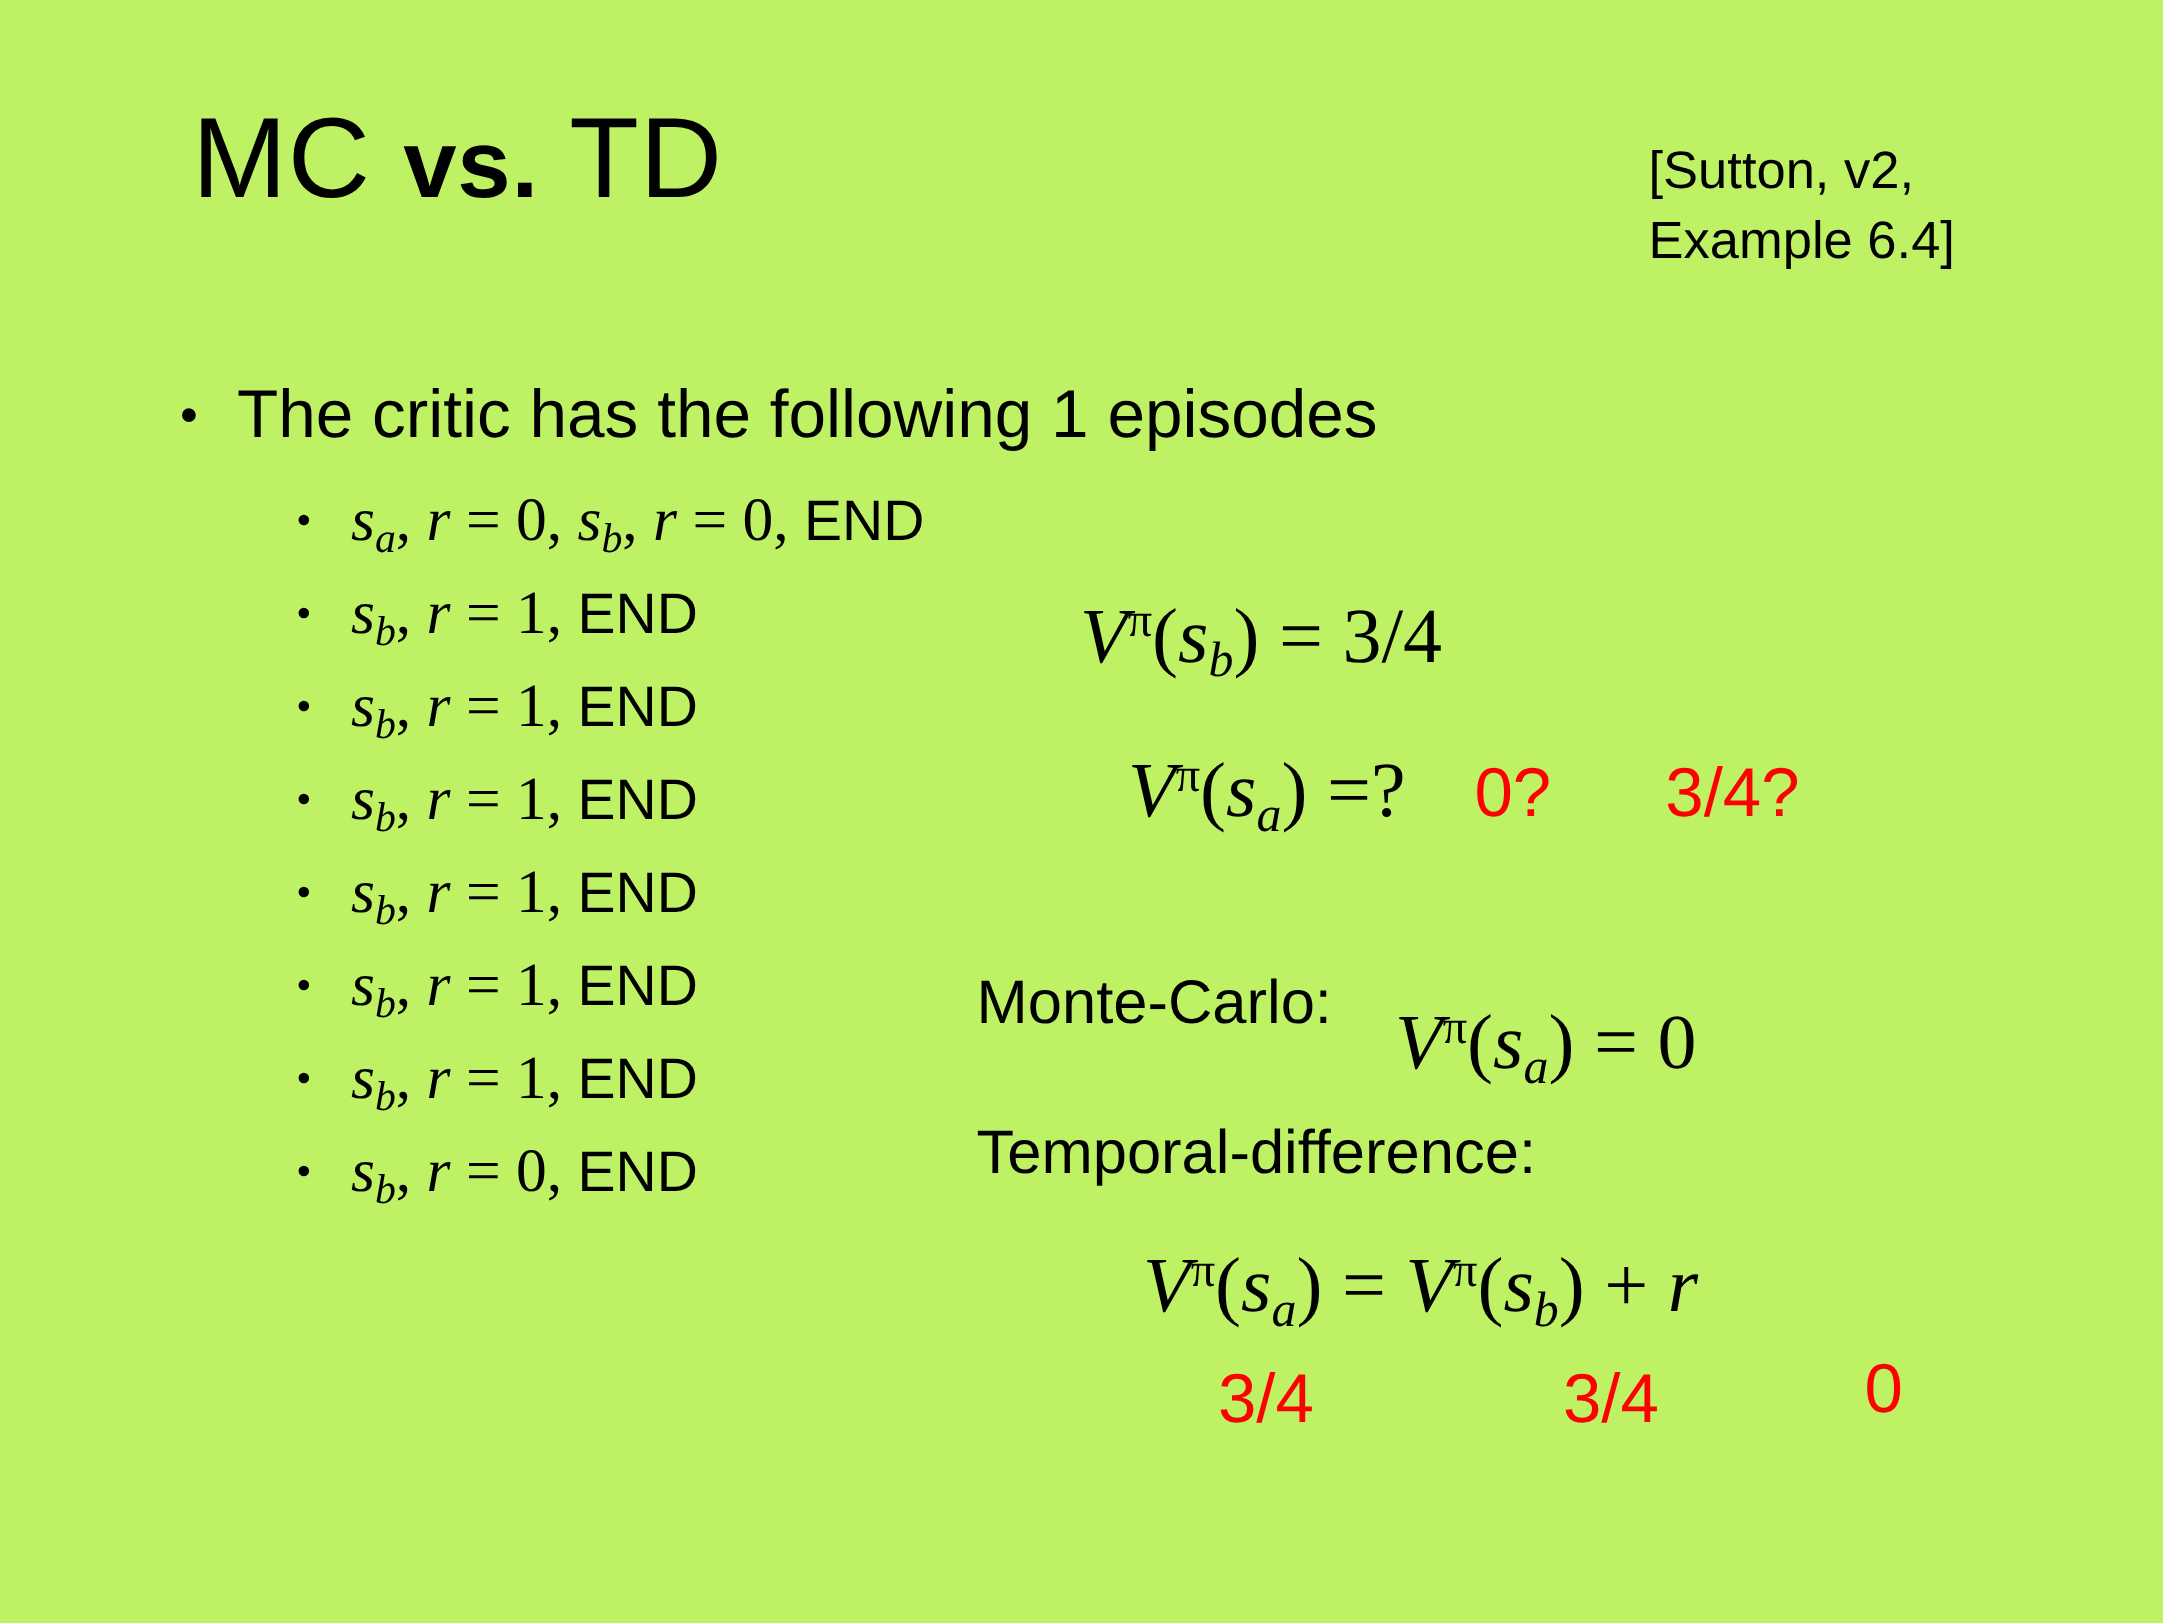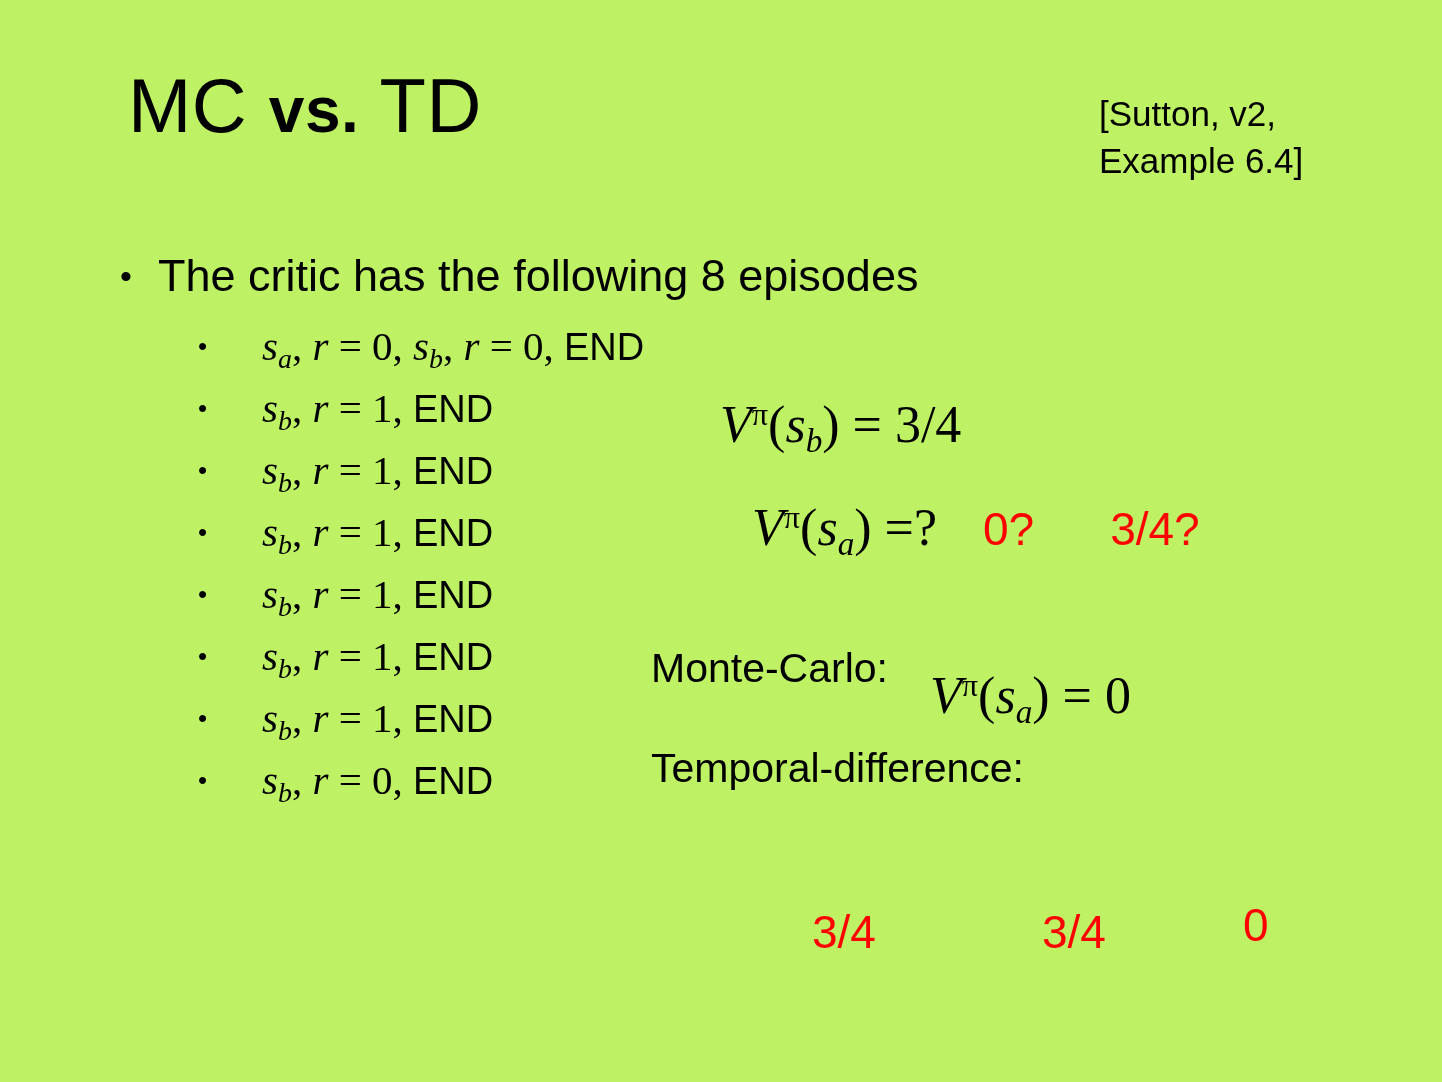--- a/index.html
+++ b/index.html
@@ -82,21 +82,20 @@
   }
   .episode .dot {
     display: inline-block;
     width: 36px;
     font-size: 26px;
     vertical-align: 5px;
   }
   .ep-math {
     font-family: "Liberation Serif", serif;
     font-size: 41px;
-    margin-left: 28px;
   }
   .ep-math i {
     font-style: italic;
   }
   .ep-math sub {
     font-style: italic;
     font-size: 0.68em;
     vertical-align: -0.28em;
   }
   .ep-math .num {
@@ -205,21 +204,21 @@
 
 <div id="slide">
 
   <div id="title"><span class="mc">MC </span><span class="vs">vs.</span><span class="td"> TD</span></div>
 
   <div id="citation">
     <div>[Sutton, v2,</div>
     <div>Example 6.4]</div>
   </div>
 
-  <div id="main-bullet"><span class="dot">•</span><span>The critic has the following 8 episodes</span></div>
+  <div id="main-bullet"><span class="dot">•</span><span>The critic has the following 1 episodes</span></div>
 
   <div id="episodes">
 
     <div class="episode"><span class="dot">•</span><span class="ep-math"><i>s</i><sub>a</sub><span class="num">, </span><i>r</i><span class="num"> = </span><span class="num">0</span><span class="num">, </span><i>s</i><sub>b</sub><span class="num">, </span><i>r</i><span class="num"> = </span><span class="num">0</span><span class="num">, </span><span class="ep-end">END</span></span></div>
 
     <div class="episode"><span class="dot">•</span><span class="ep-math"><i>s</i><sub>b</sub><span class="num">, </span><i>r</i><span class="num"> = </span><span class="num">1</span><span class="num">, </span><span class="ep-end">END</span></span></div>
 
     <div class="episode"><span class="dot">•</span><span class="ep-math"><i>s</i><sub>b</sub><span class="num">, </span><i>r</i><span class="num"> = </span><span class="num">1</span><span class="num">, </span><span class="ep-end">END</span></span></div>
 
     <div class="episode"><span class="dot">•</span><span class="ep-math"><i>s</i><sub>b</sub><span class="num">, </span><i>r</i><span class="num"> = </span><span class="num">1</span><span class="num">, </span><span class="ep-end">END</span></span></div>
@@ -235,19 +234,20 @@
   </div>
 
   <div id="eq-vsb" class="math"><span>V</span><sup>π</sup><span class="up">(</span><span>s</span><sub>b</sub><span class="up">)</span><span class="up"> = </span><span class="up">3/4</span></div>
 
   <div id="eq-vsa-row" class="math"><span>V</span><sup>π</sup><span class="up">(</span><span>s</span><sub>a</sub><span class="up">)</span><span class="up"> =?</span><span id="red-q1" class="red">0?</span><span id="red-q2" class="red">3/4?</span></div>
 
   <div id="mc-label">Monte-Carlo:</div>
   <div id="mc-eq" class="math"><span>V</span><sup>π</sup><span class="up">(</span><span>s</span><sub>a</sub><span class="up">)</span><span class="up"> = </span><span class="up">0</span></div>
 
   <div id="td-label">Temporal-difference:</div>
+  <div id="td-eq" class="math"><span>V</span><sup>π</sup><span class="up">(</span><span>s</span><sub>a</sub><span class="up">)</span><span class="up"> = </span><span>V</span><sup>π</sup><span class="up">(</span><span>s</span><sub>b</sub><span class="up">)</span><span class="up"> + </span><span>r</span></div>
 
   <div id="red-34a" class="red-ann">3/4</div>
   <div id="red-34b" class="red-ann">3/4</div>
   <div id="red-0" class="red-ann">0</div>
 
 
 </div>
 
 </body></html>

